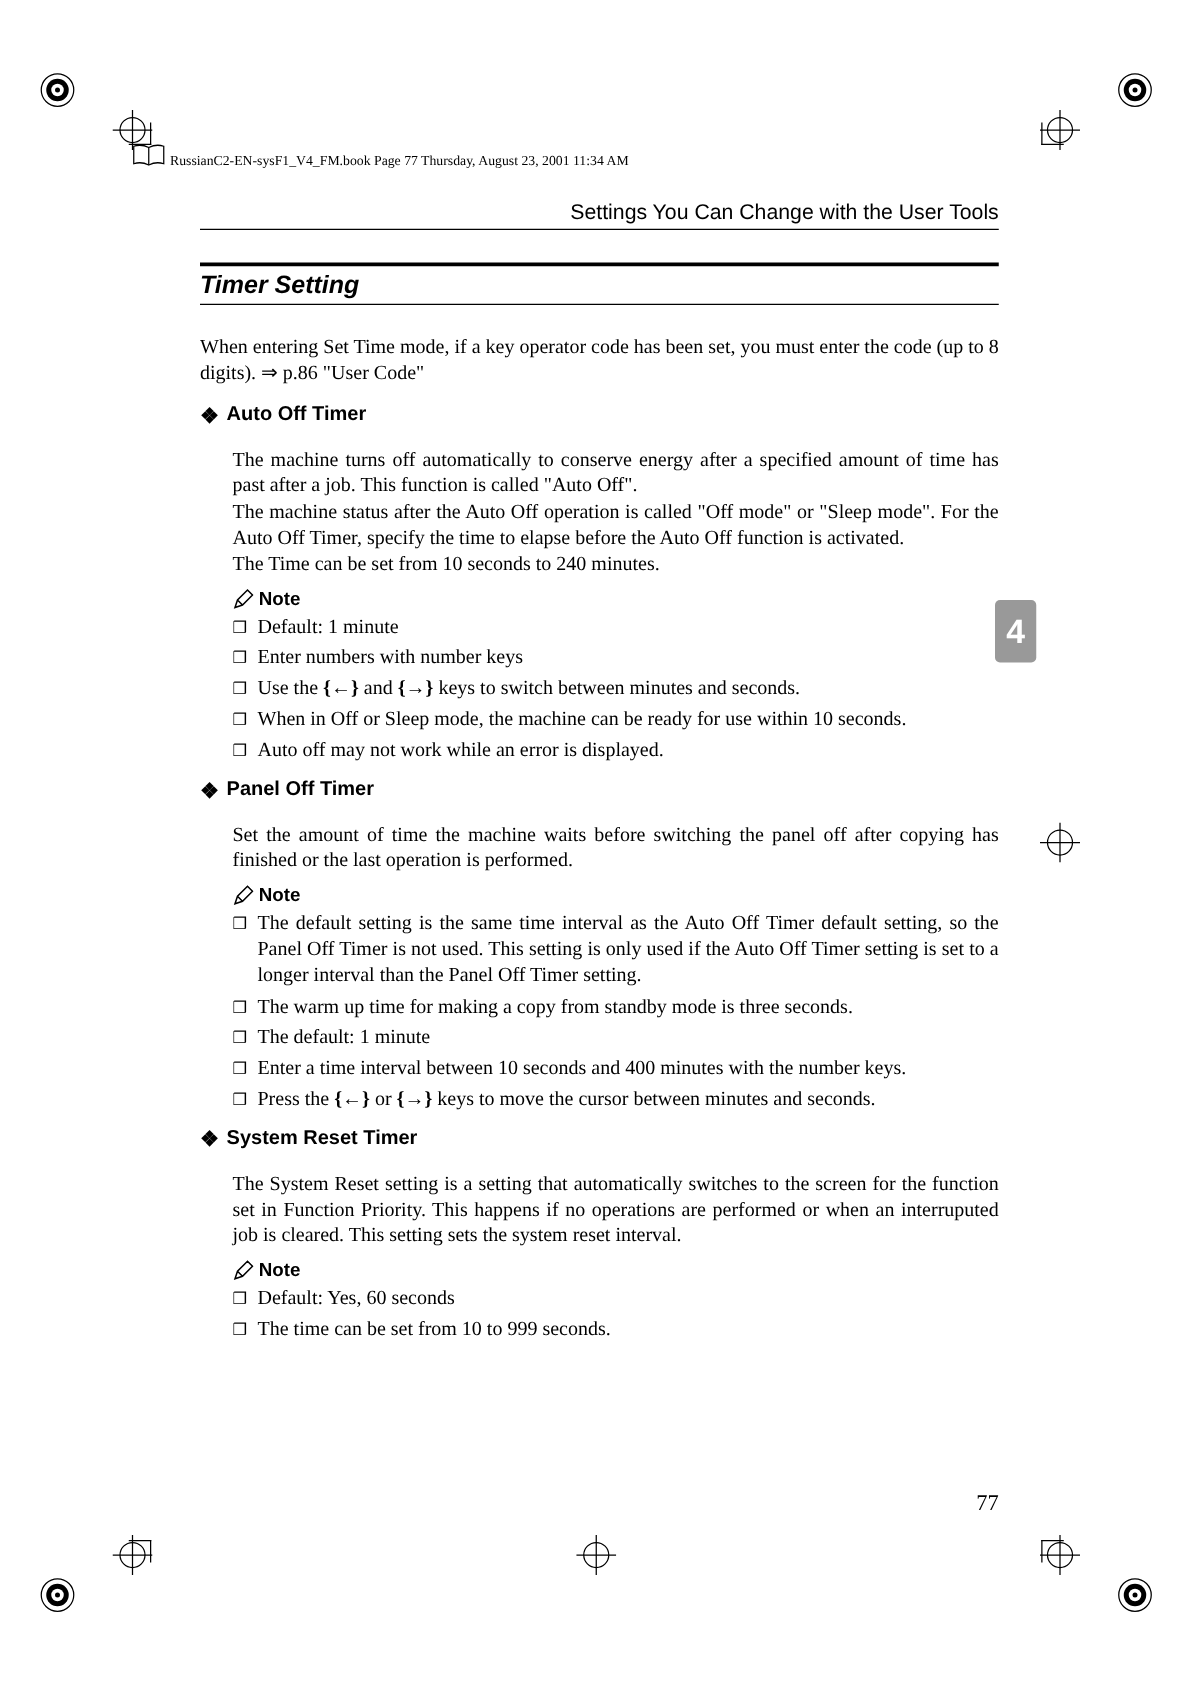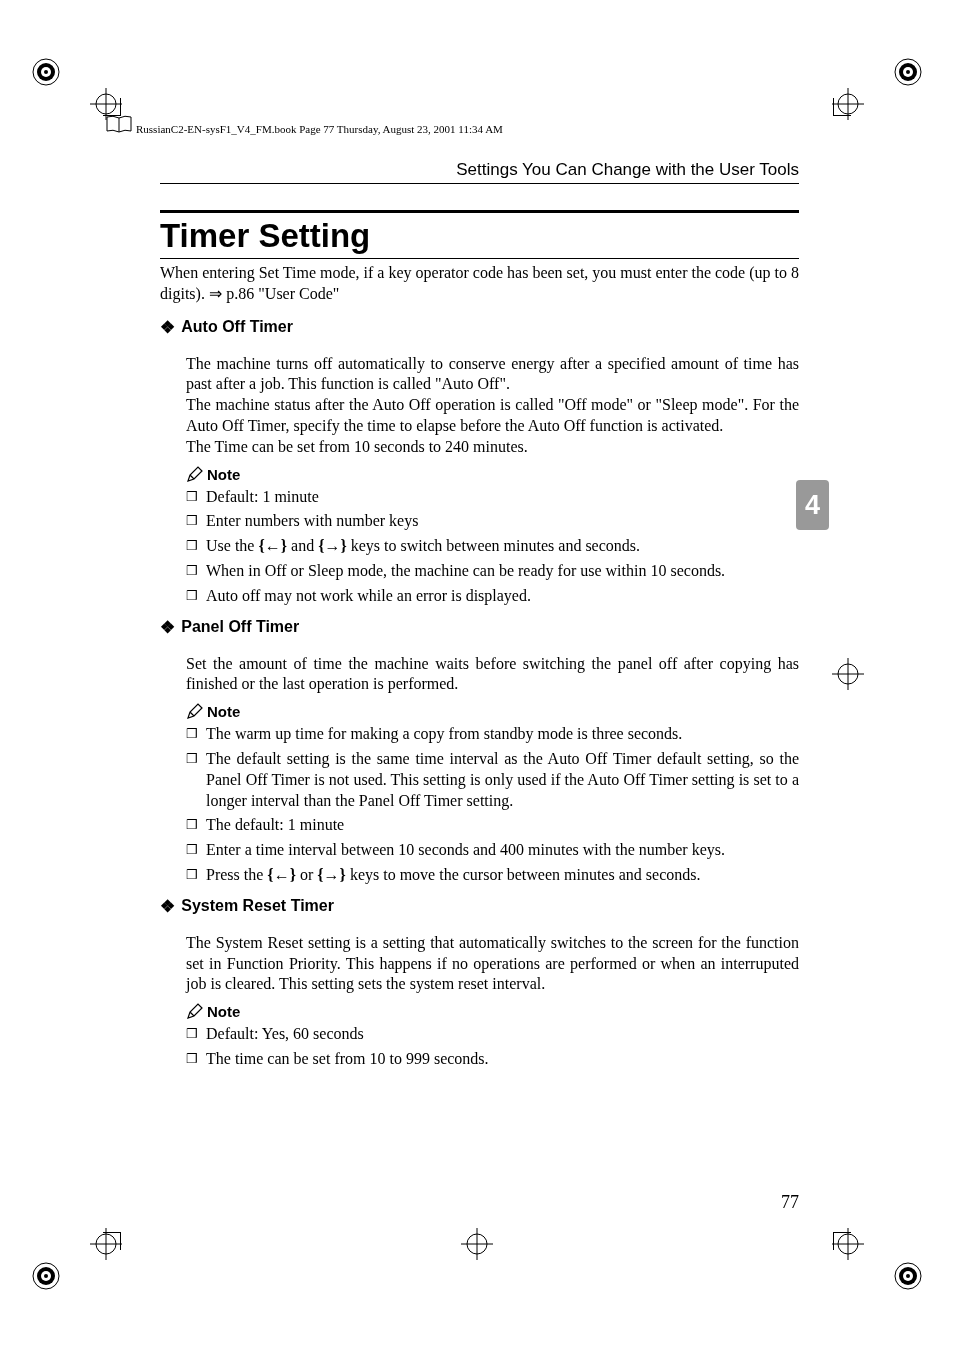--- a/index.html
+++ b/index.html
@@ -78,27 +78,28 @@
     }
     .running-head {
       text-align: right;
       font-size: 17px;
       font-family: Arial, sans-serif;
       border-bottom: 1px solid black;
       padding-bottom: 3px;
       margin-bottom: 26px;
     }
     .h1 {
-      font-size: 33px;
+      font-size: 20px;
       font-family: Arial, sans-serif;
       font-weight: bold;
       border-top: 3px solid black;
       border-bottom: 1px solid black;
       padding: 4px 0 3px;
-      margin-bottom: 4px;
+      margin-bottom: 24px;
+      font-style: italic;
     }
     .intro {
       font-size: 16px;
       line-height: 1.3;
       margin-bottom: 12px;
       text-align: justify;
     }
     .diamond-head {
       font-size: 16px;
       font-family: Arial, sans-serif;
@@ -312,22 +313,22 @@
     <span>Panel Off Timer</span>
   </div>
   <p class="body-block">Set the amount of time the machine waits before switching the panel off after copying has finished or the last operation is performed.</p>
   <div class="note-head">
     <svg class="pencil" viewBox="0 0 17 17">
         <path d="M2 15 L4 9 L12 1 L16 5 L8 13 Z M4 9 L8 13" fill="none" stroke="black" stroke-width="1.2"></path>
       </svg>
     <span>Note</span>
   </div>
   <ul class="bullet-list">
+    <li>The default setting is the same time interval as the Auto Off Timer default setting, so the Panel Off Timer is not used. This setting is only used if the Auto Off Timer setting is set to a longer interval than the Panel Off Timer setting.</li>
     <li>The warm up time for making a copy from standby mode is three seconds.</li>
-    <li>The default setting is the same time interval as the Auto Off Timer default setting, so the Panel Off Timer is not used. This setting is only used if the Auto Off Timer setting is set to a longer interval than the Panel Off Timer setting.</li>
     <li>The default: 1 minute</li>
     <li>Enter a time interval between 10 seconds and 400 minutes with the number keys.</li>
     <li>Press the <span class="bold-inline">{←}</span> or <span class="bold-inline">{→}</span> keys to move the cursor between minutes and seconds.</li>
   </ul>
 
   <div class="diamond-head">
     <span class="diamond">❖</span>
     <span>System Reset Timer</span>
   </div>
   <p class="body-block">The System Reset setting is a setting that automatically switches to the screen for the function set in Function Priority. This happens if no operations are performed or when an interruputed job is cleared. This setting sets the system reset interval.</p>

